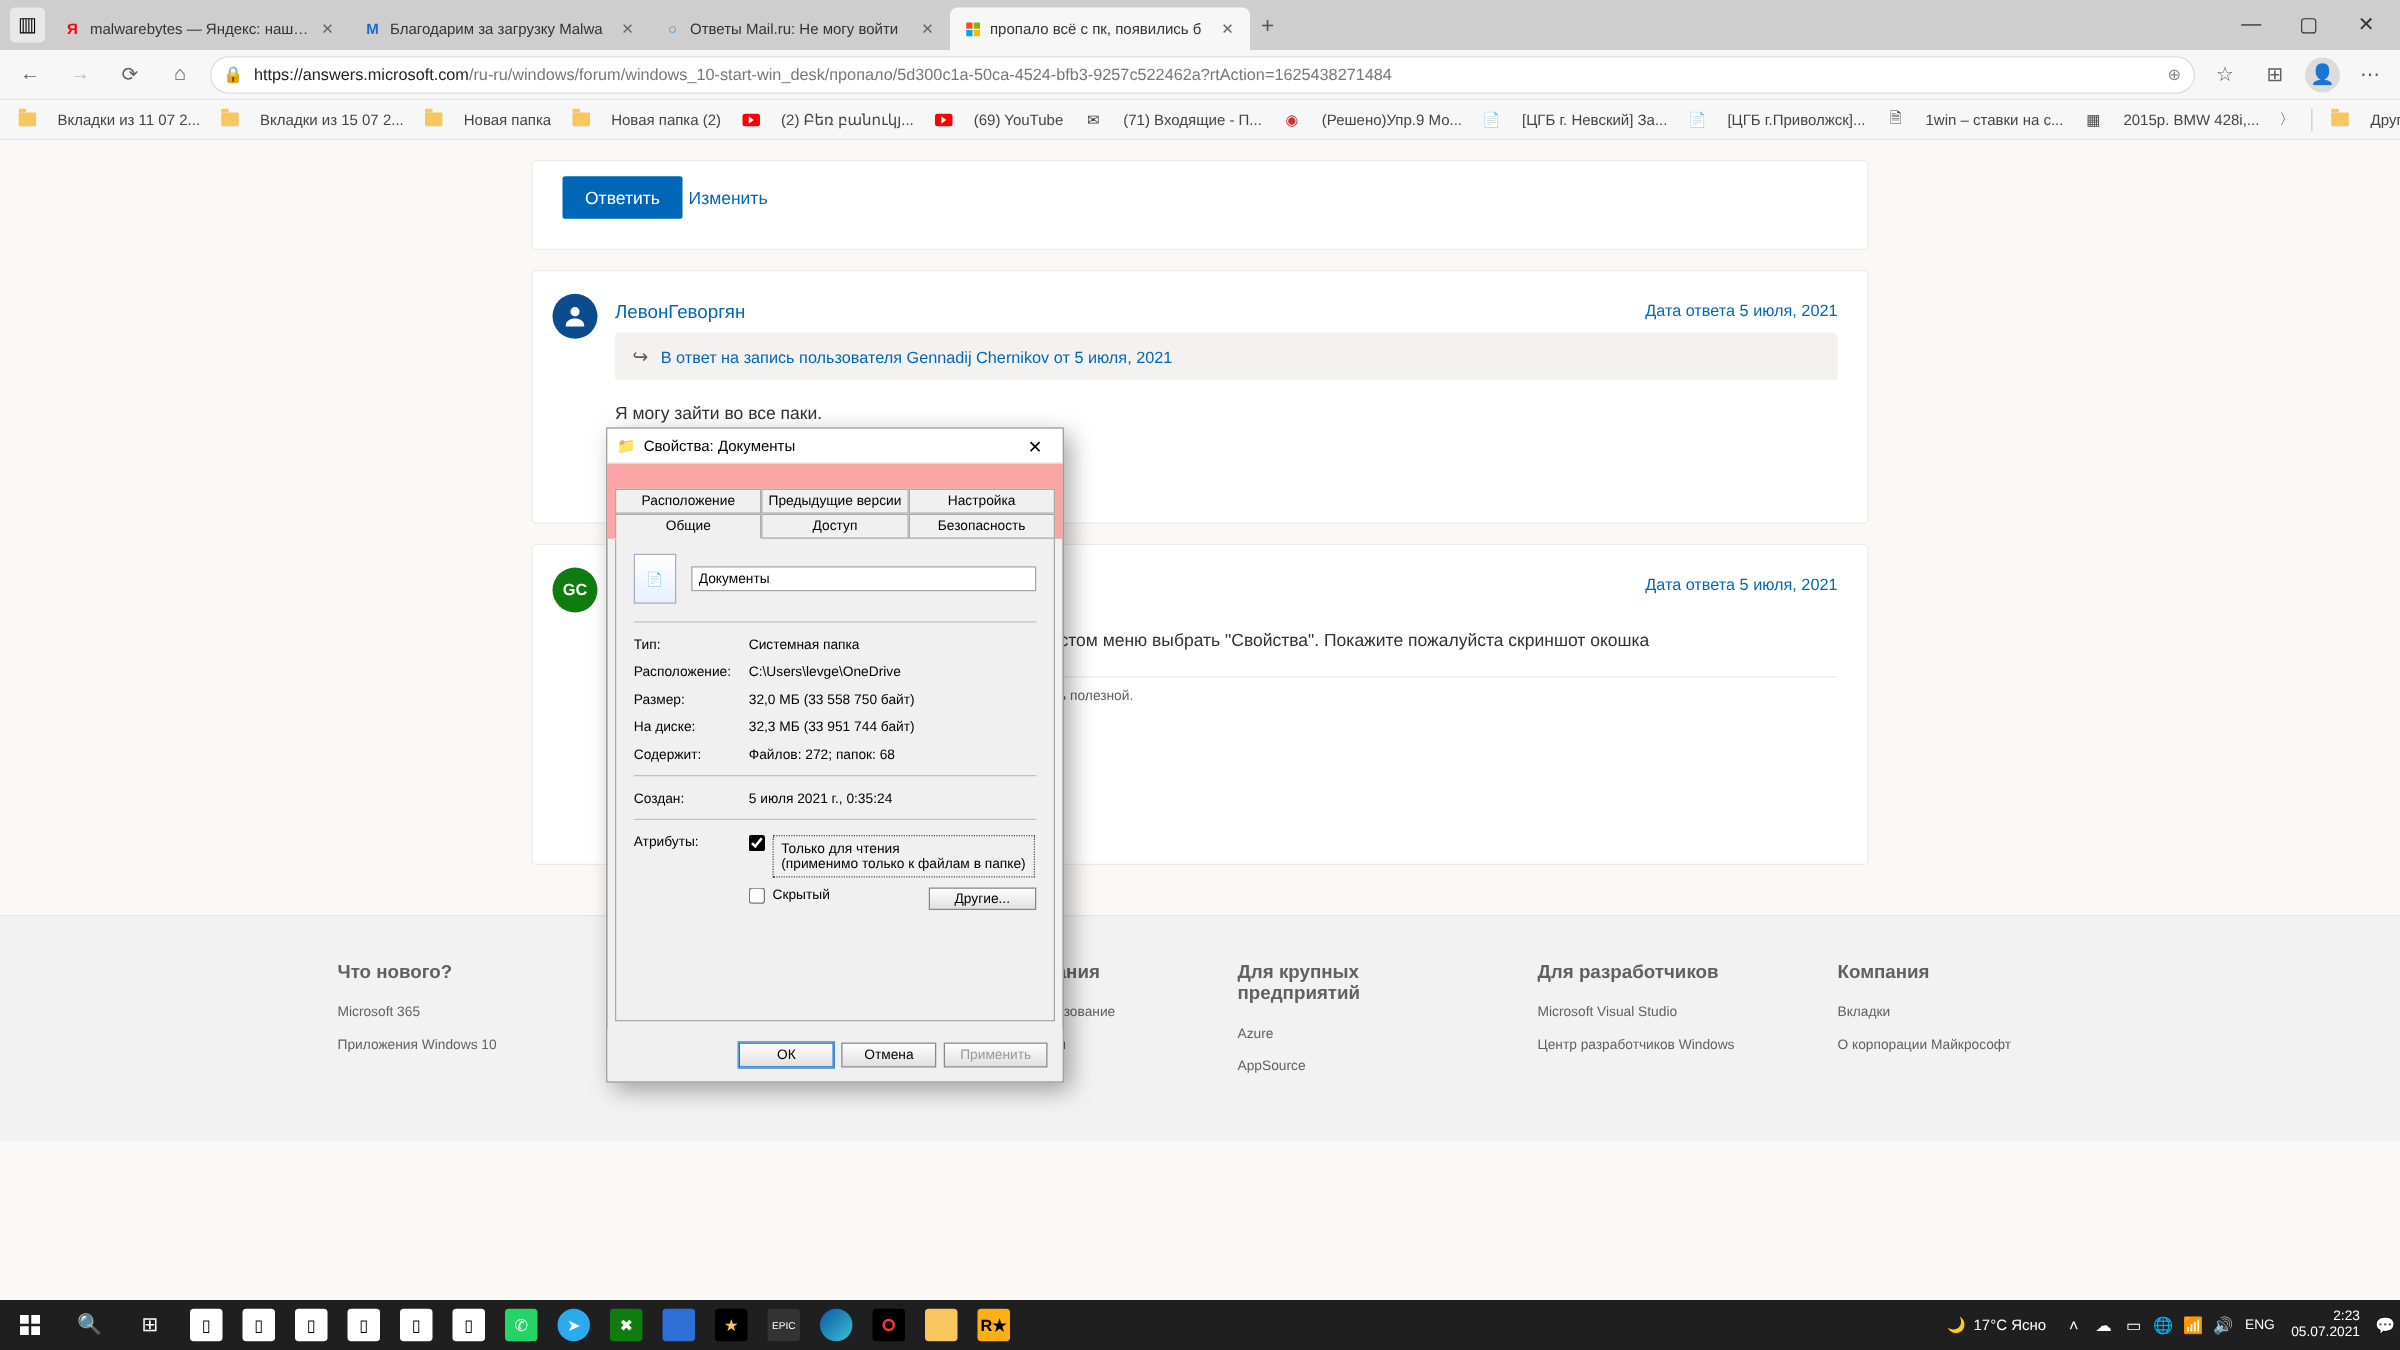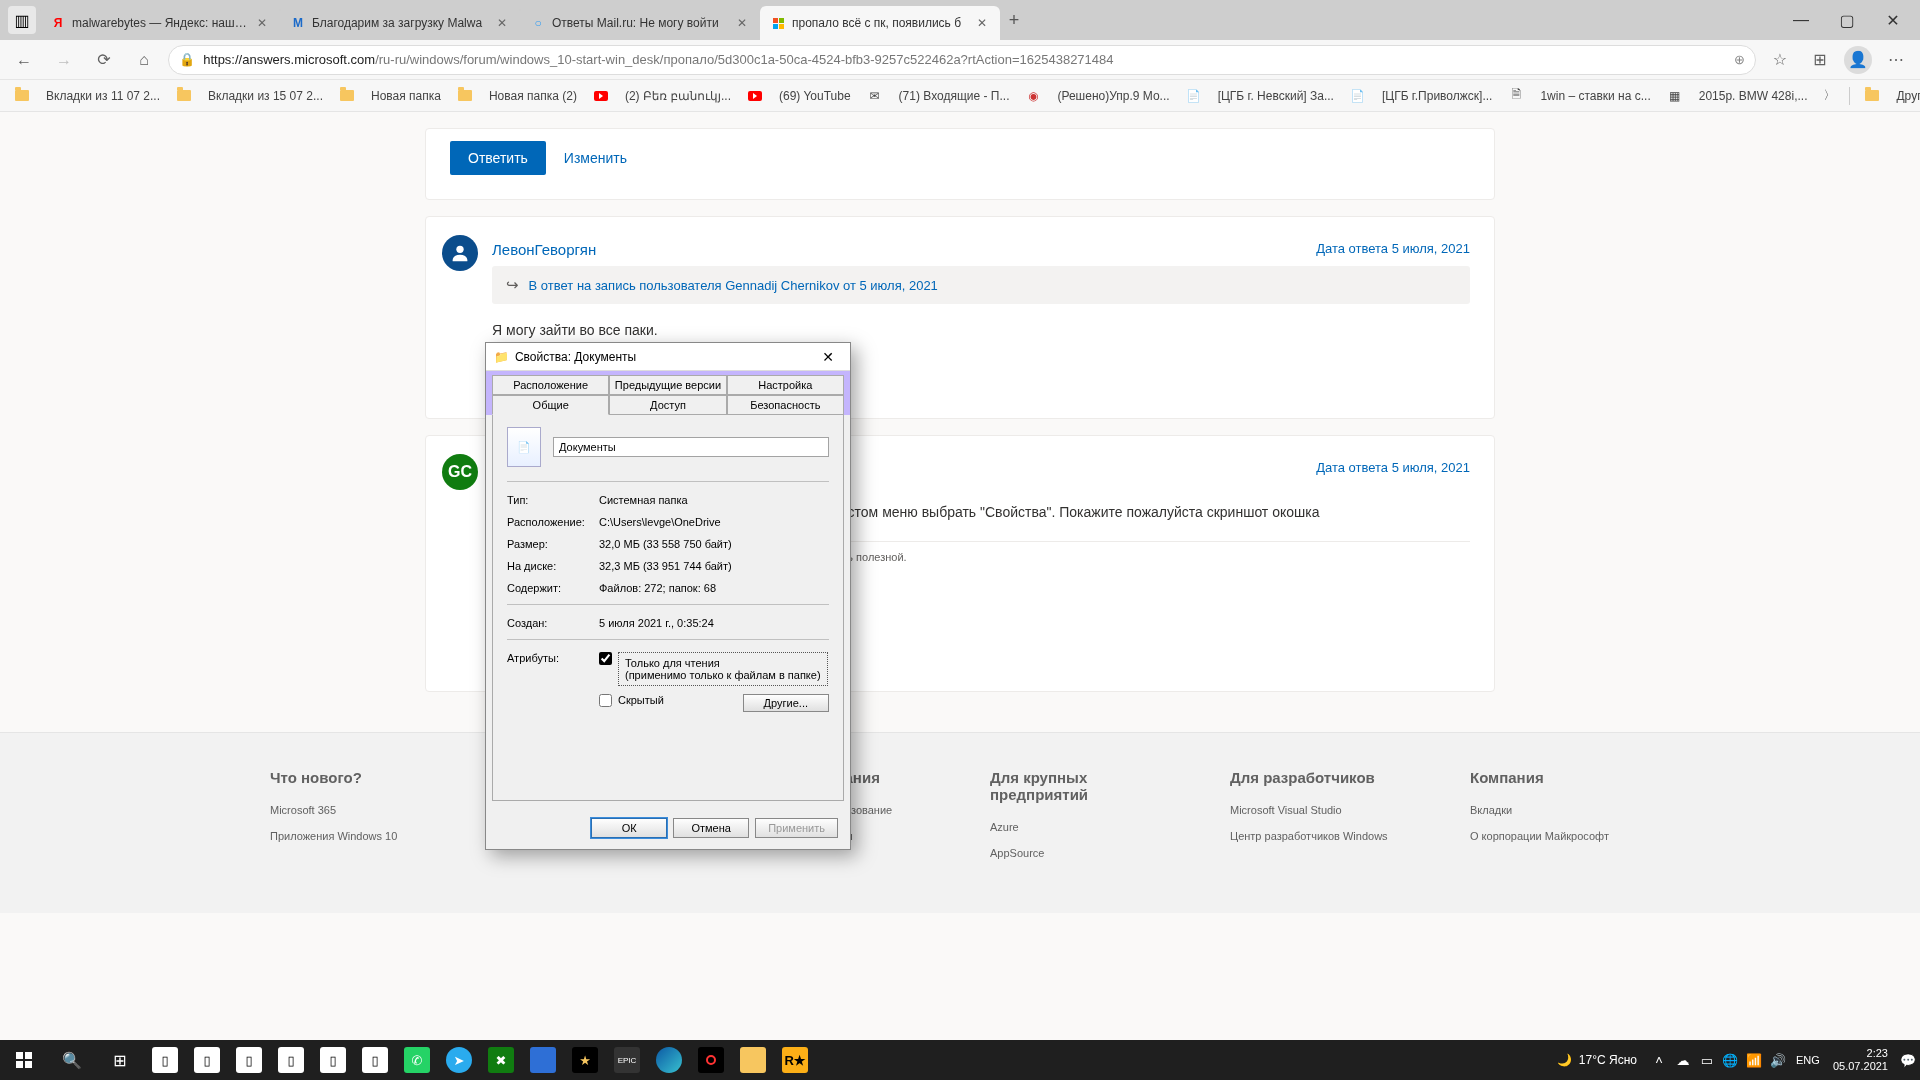--- a/index.html
+++ b/index.html
@@ -29,46 +29,46 @@
 .bm-bar{height:32px;background:#f7f7f7;display:flex;align-items:center;padding:0 8px;gap:4px;border-bottom:1px solid #e5e5e5;font-size:12px;color:#444}
 .bm{display:flex;align-items:center;gap:16px;padding:0 6px;height:26px;border-radius:3px;cursor:pointer;white-space:nowrap}
 .bm .bm-ico{width:16px;height:16px;display:inline-flex;align-items:center;justify-content:center}
 .bm-bar .bm-overflow{margin-left:auto;display:flex;align-items:center;gap:4px}
 .bm-divider{width:1px;height:18px;background:#ccc;margin:0 4px}
 
 .page{flex:1;background:#faf9f8;overflow:auto;padding-bottom:20px}
 .thread{max-width:1070px;margin:0 auto}
 .post{background:#fff;border:1px solid #edebe9;border-radius:4px;margin:16px 0;padding:24px 24px 24px 66px;position:relative}
 .post.first{padding-top:12px}
-.avatar{position:absolute;left:16px;top:18px;width:36px;height:36px;border-radius:50%;display:flex;align-items:center;justify-content:center;color:#fff;font-weight:600;font-size:16px}
+.avatar{position:absolute;left:16px;top:18px;width:36px;height:36px;border-radius:50%;display:flex;align-items:center;justify-content:center;color:#fff;font-weight:600;font-size:13px}
 .av-blue{background:#0b4d8c}
 .av-green{background:#107c10}
 .post-head{display:flex;justify-content:space-between;align-items:flex-start;margin-bottom:8px}
 .author{color:#0067b8;font-size:15px}
 .author .sub{display:block;color:#0067b8;font-size:13px;margin-top:2px}
 .post-date{color:#0067b8;font-size:13px}
 .reply-ref{background:#f3f2f1;padding:10px 14px;border-radius:3px;color:#0067b8;font-size:13px;display:flex;align-items:center;gap:10px;margin:8px 0 16px}
 .reply-ref .arrow{color:#605e5c;font-size:15px}
 .post-body{font-size:14px;color:#323130;line-height:1.55;margin-bottom:18px}
 .disclaimer{font-size:11px;color:#605e5c;line-height:1.4;border-top:1px solid #edebe9;padding-top:8px;margin:14px 0}
-.actions{display:flex;gap:18px;align-items:center}
+.actions{display:flex;gap:5px;align-items:center}
 .btn-primary{background:#0067b8;color:#fff;border:none;padding:9px 18px;font-size:14px;border-radius:2px;cursor:pointer}
 .link-action{color:#0067b8;font-size:14px;cursor:pointer}
 .helpful{font-size:14px;color:#323130;margin-top:22px}
 
 .footer{background:#f2f2f2;padding:36px 0 40px;border-top:1px solid #e5e5e5;margin-top:40px}
 .footer-cols{max-width:1460px;margin:0 auto;display:flex;gap:60px;padding:0 40px}
 .footer-col{flex:1}
 .footer-col h4{font-size:15px;color:#616161;font-weight:600;margin-bottom:18px}
 .footer-col a{display:block;font-size:11px;color:#616161;text-decoration:none;margin-bottom:14px}
 
 .dialog{position:absolute;left:485px;top:342px;width:366px;background:#f0f0f0;border:1px solid #888;box-shadow:6px 6px 18px rgba(0,0,0,.35);font-size:11px;color:#000}
 .dlg-title{height:28px;background:#fff;display:flex;align-items:center;padding:0 8px;gap:6px;font-size:12px;border-bottom:1px solid #ddd}
 .dlg-title .dlg-close{margin-left:auto;width:28px;height:20px;display:flex;align-items:center;justify-content:center;font-size:14px;cursor:pointer}
-.dlg-tabs{display:flex;flex-wrap:wrap;padding:4px 6px 0;background:#c4b5fd}
+.dlg-tabs{display:flex;flex-wrap:wrap;padding:20px 6px 0;background:#fca5a5}
 .dlg-tabrow{display:flex;width:100%}
 .dlg-tab{flex:1;text-align:center;padding:3px 0;font-size:11px;border:1px solid #aaa;background:#f0f0f0;cursor:pointer;position:relative}
 .dlg-tab.active{background:#f0f0f0;border-bottom:1px solid #f0f0f0;z-index:2}
 .dlg-body{border:1px solid #aaa;margin:0 6px 6px;padding:12px 14px;background:#f0f0f0;border-top:none}
 .dlg-row{display:flex;margin-bottom:10px;align-items:center}
 .dlg-row .lbl{width:92px;flex-shrink:0}
 .dlg-row .val{flex:1}
 .dlg-name-row{display:flex;align-items:center;gap:12px;margin-bottom:14px}
 .dlg-name-row input{flex:1;border:1px solid #a3a3a3;padding:3px 5px;font-size:11px;background:#fff}
 .dlg-icon{width:34px;height:40px;border:1px solid #aac;background:linear-gradient(#fff,#e8f0ff);display:flex;align-items:center;justify-content:center}

